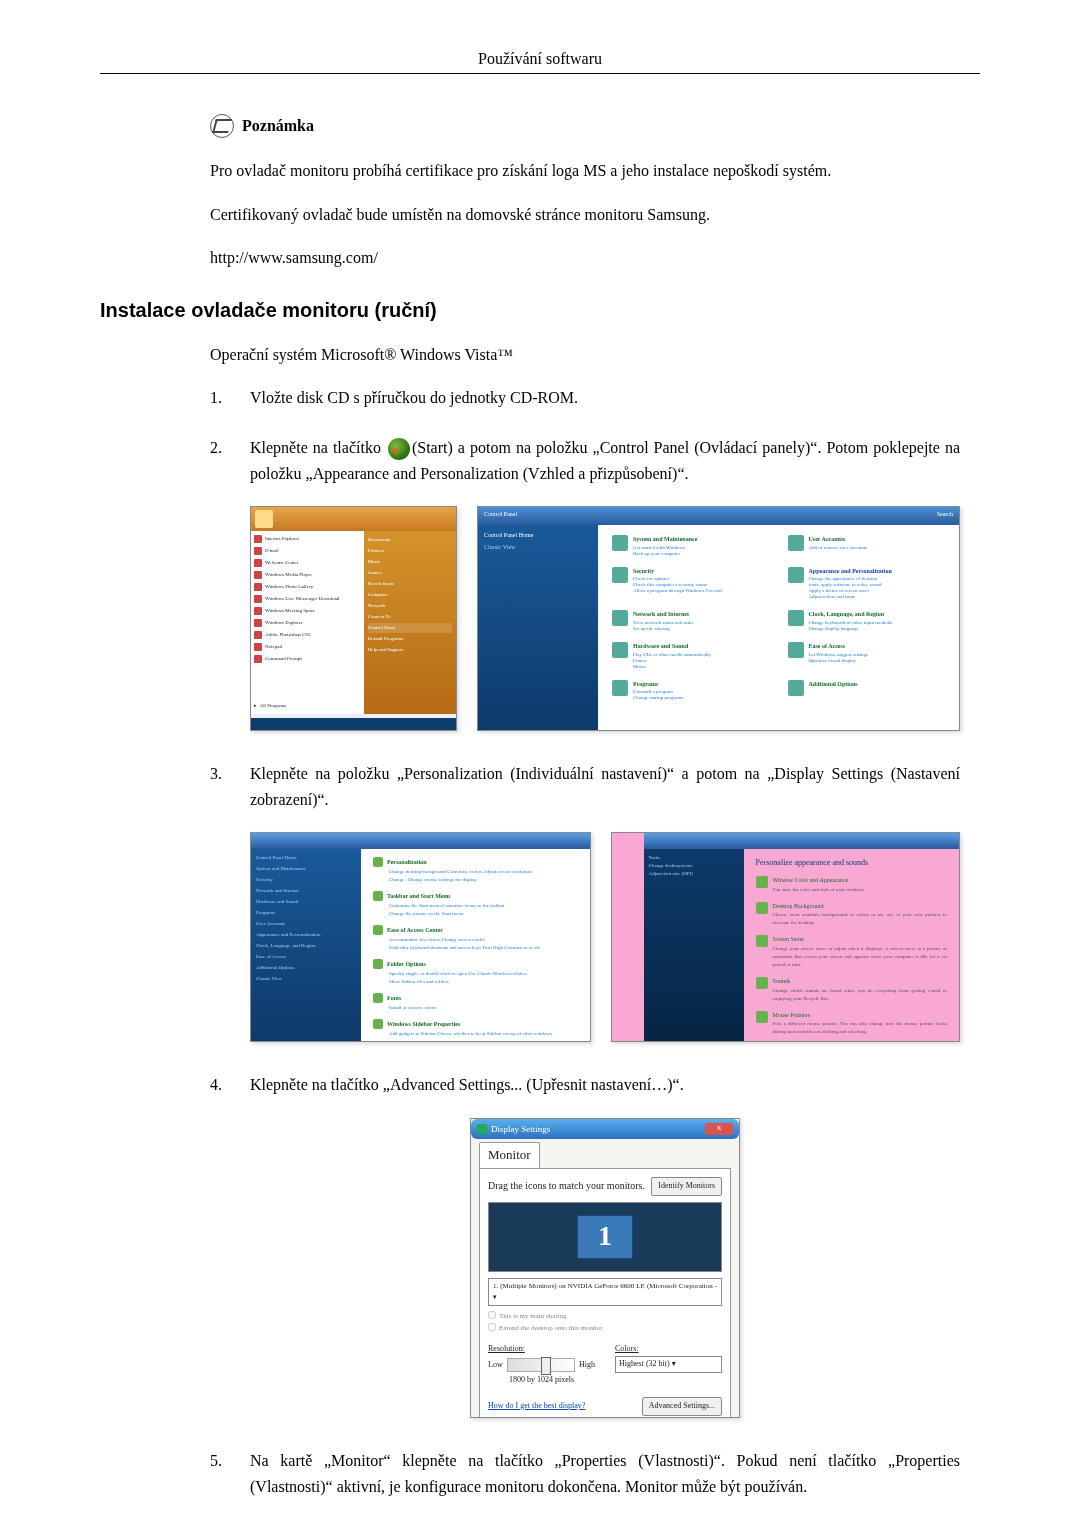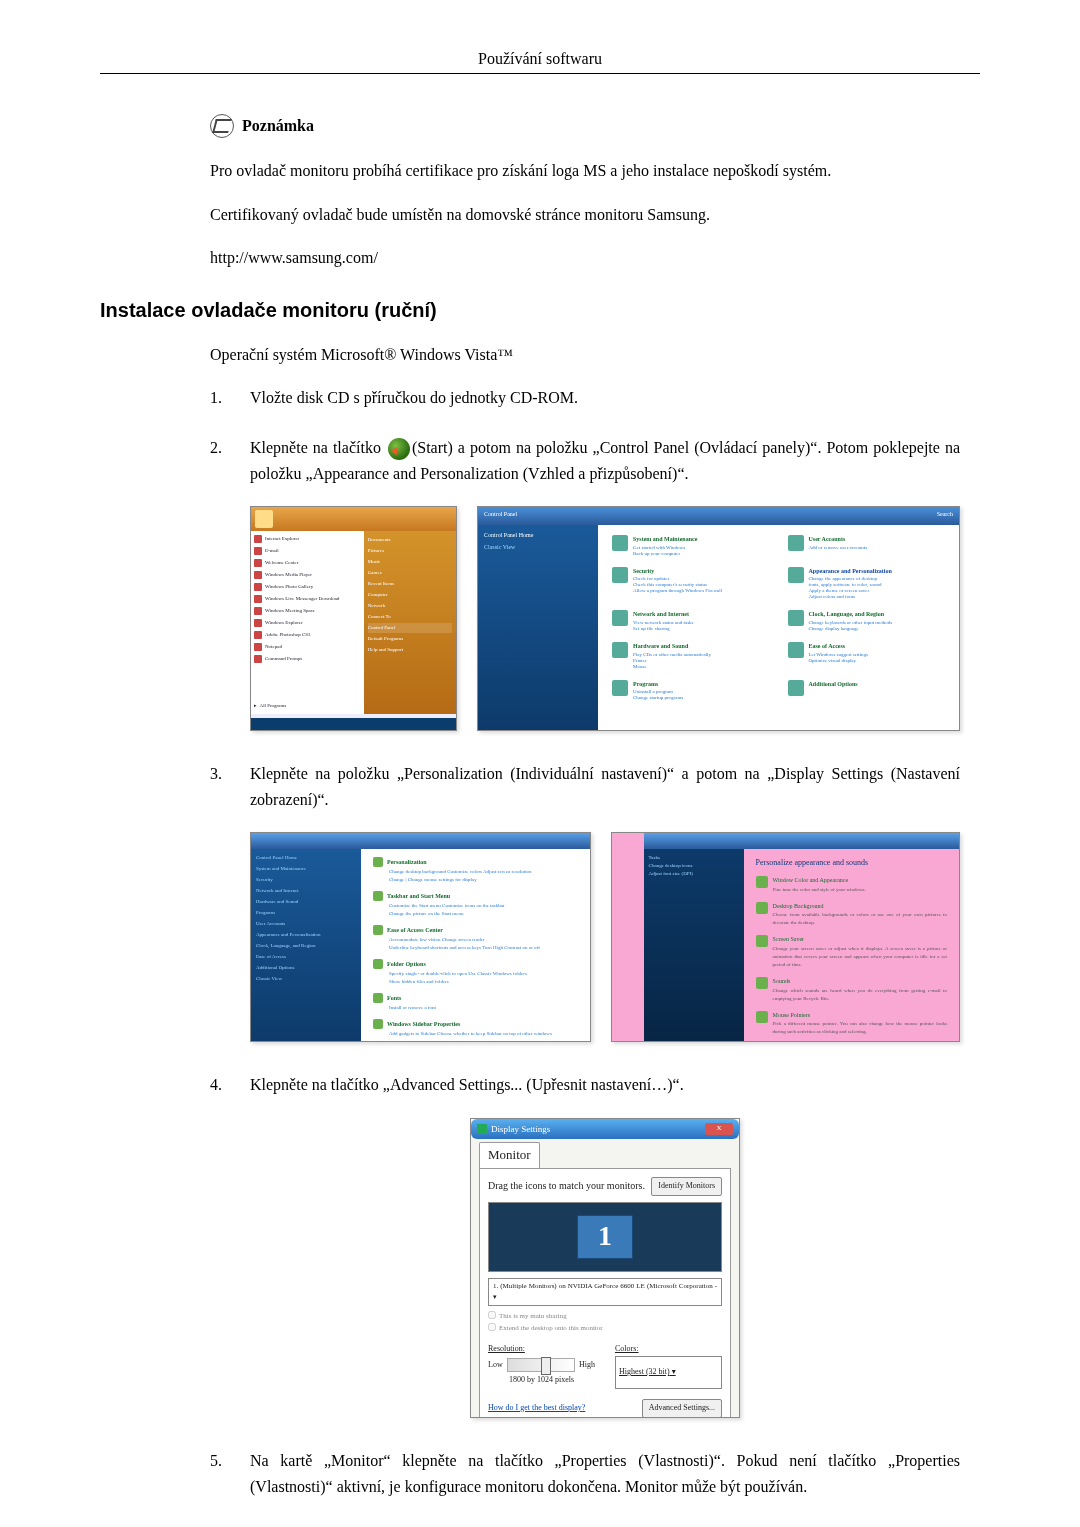--- a/index.html
+++ b/index.html
@@ -365,24 +365,23 @@
       content: "";
       position: absolute;
       left: 50%; top: -2px;
       width: 8px; height: 16px;
       background: #eee;
       border: 1px solid #666;
     }
     .ds-res-txt { text-align: center; font-size: 8px; }
     .ds-select {
       border: 1px solid #888;
-      padding: 9px 3px;
+      padding: 1px 3px;
       font-size: 8px;
       background: #fff;
-      text-decoration: underline;
     }
     .ds-link { color: #0645ad; font-size: 8px; text-decoration: underline; }
     .ds-foot { display: flex; justify-content: space-between; align-items: center; margin-top: 10px;}
     .close-x {
       margin-left: auto;
       background: #d9534f;
       color: #fff;
       width: 28px;
       text-align: center;
       border-radius: 2px;

